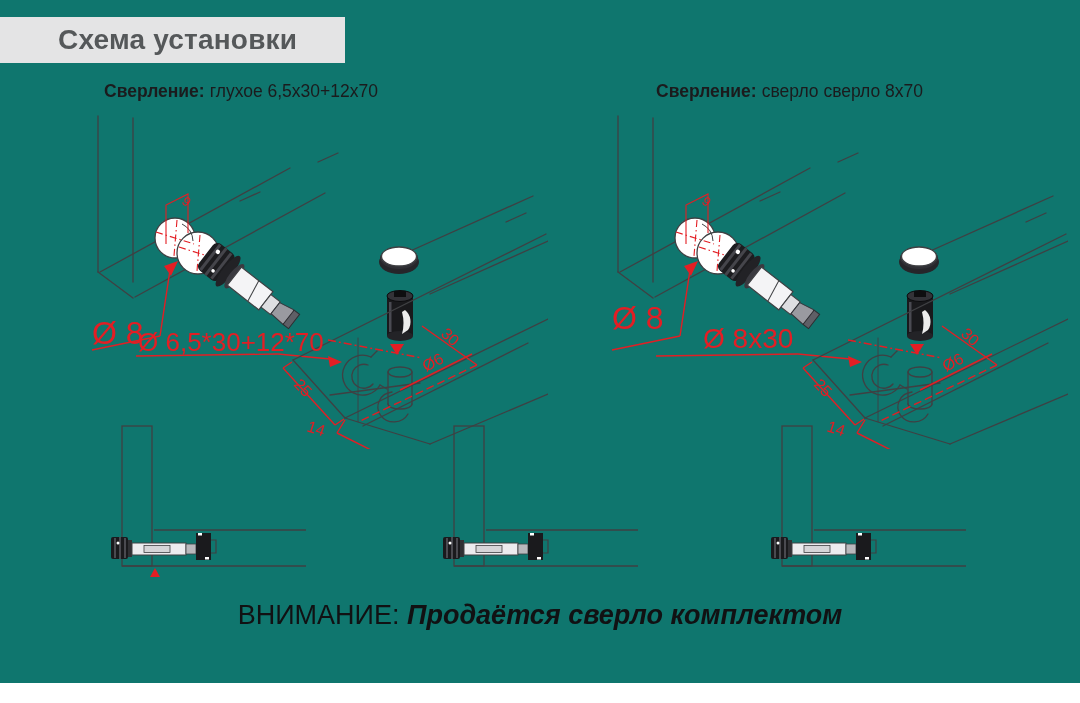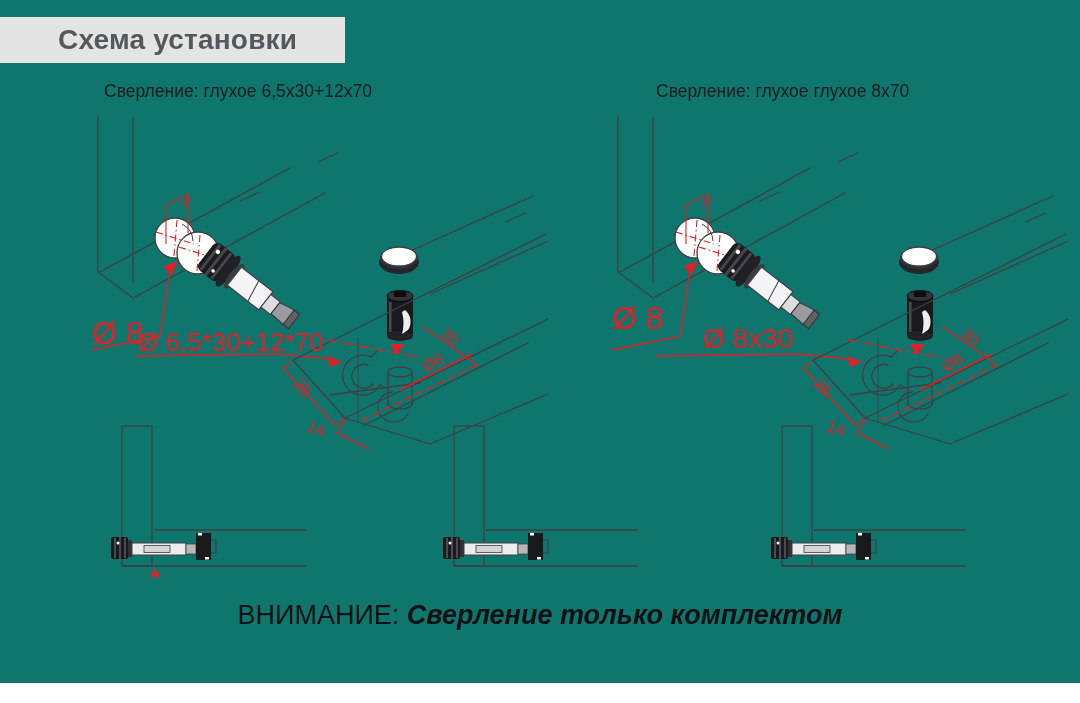--- a/index.html
+++ b/index.html
@@ -4,21 +4,21 @@
 <style>
   html,body{margin:0;padding:0;}
   body{font-family:"Liberation Sans",sans-serif;background:#ffffff;}
   .page{position:relative;width:1080px;height:683px;background:#0f766e;overflow:hidden;}
 
   .banner{position:absolute;left:0;top:17px;width:345px;height:46px;background:#e4e4e5;
           display:flex;align-items:center;}
   .banner h1{margin:0 0 0 58px;font-size:28px;font-weight:bold;color:#55585a;letter-spacing:.2px;}
 
   .drill-note{position:absolute;top:81px;font-size:17.5px;color:#1b1b1d;white-space:nowrap;}
-  .drill-note .lbl{font-weight:normal;}
+  .drill-note .lbl{font-weight:bold;}
   .drill-note .val{margin-left:5px;font-weight:normal;}
   .drill-note.left{left:104px;}
   .drill-note.right{left:656px;}
 
   svg.diagram{position:absolute;width:470px;height:345px;}
   svg.diagram.left{left:78px;top:104px;}
   svg.diagram.right{left:598px;top:104px;}
   svg.xsec{position:absolute;width:200px;height:160px;top:420px;}
   svg.xsec.s1{left:110px;}
   svg.xsec.s2{left:442px;}
@@ -180,21 +180,21 @@
   </svg>
 
   <div class="banner">
     <h1>Схема установки</h1>
   </div>
 
   <div class="drill-note left">
     <span class="lbl">Сверление:</span><span class="val">глухое 6,5x30+12x70</span>
   </div>
   <div class="drill-note right">
-    <span class="lbl">Сверление:</span><span class="val">глухое глухое 8x70</span>
+    <span class="lbl">Сверление:</span><span class="val">сверло сверло 8x70</span>
   </div>
 
   <svg class="diagram left" viewBox="0 0 470 345">
     <use href="#asm"></use>
     <text class="big-red" x="14" y="240" font-size="32">Ø 8</text>
     <text class="big-red" x="60" y="247" font-size="26">Ø 6,5*30+12*70</text>
   </svg>
 
   <svg class="diagram right" viewBox="0 0 470 345">
     <use href="#asm"></use>
@@ -207,16 +207,16 @@
     <polygon points="40,157 50,157 45,148" fill="#e31e24"></polygon>
   </svg>
   <svg class="xsec s2" viewBox="0 0 200 160">
     <use href="#xsec"></use>
   </svg>
   <svg class="xsec s3" viewBox="0 0 200 160">
     <use href="#xsec"></use>
   </svg>
 
   <div class="warning">
-    <span class="pfx">ВНИМАНИЕ: </span><span class="msg">Сверление только комплектом</span>
+    <span class="pfx">ВНИМАНИЕ: </span><span class="msg">Продаётся сверло комплектом</span>
   </div>
 
 </div>
 
 </body></html>

